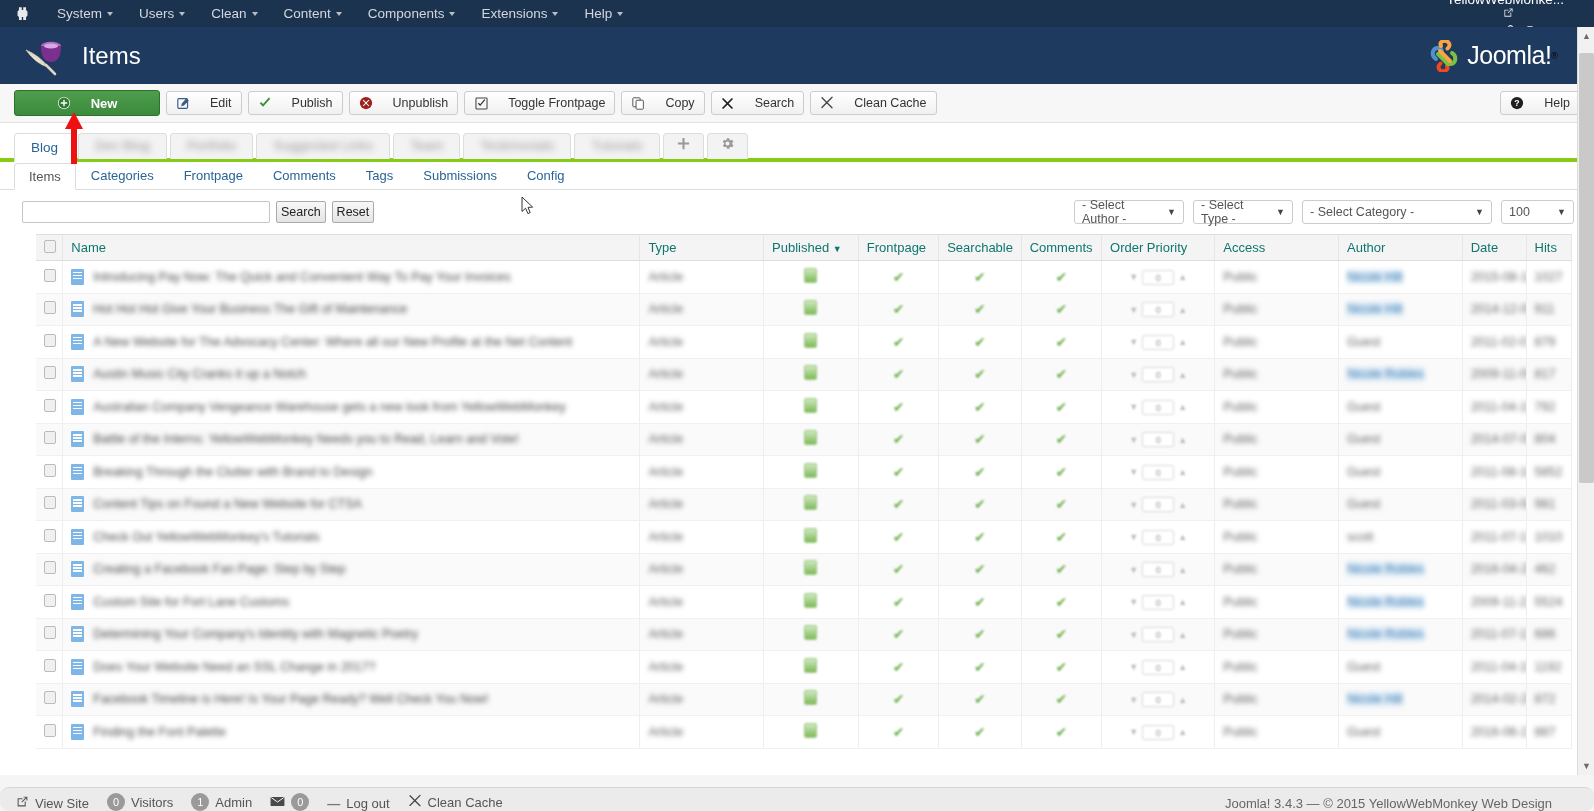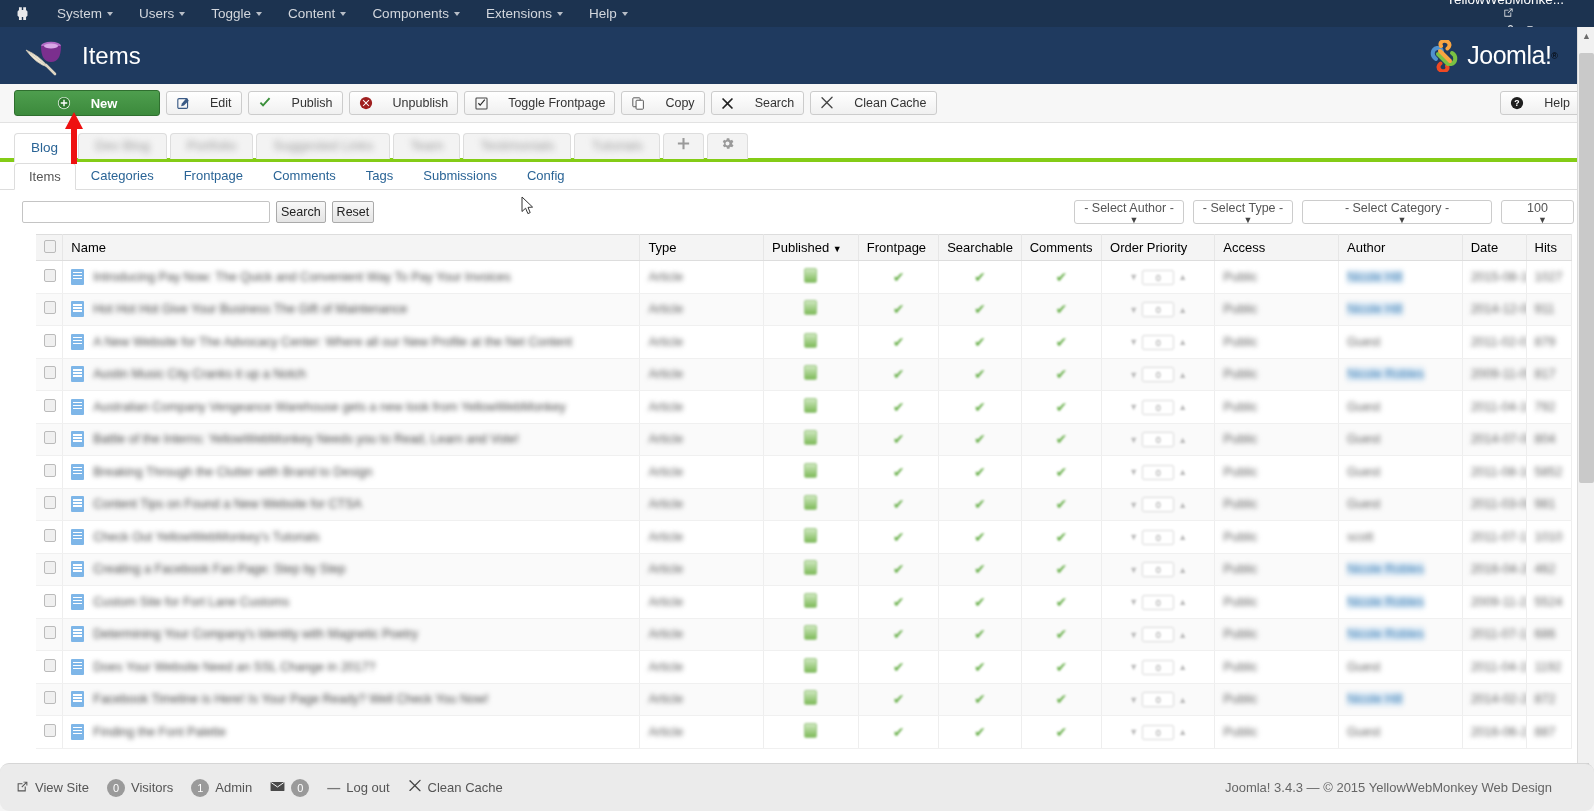--- a/index.html
+++ b/index.html
@@ -235,36 +235,35 @@
     border:1px solid #cccccc;
     border-radius:3px;
     background:#fff;
     display:flex;
     align-items:center;
     padding:0 7px;
     font-size:12.5px;
     color:#555;
     cursor:pointer;
     justify-content:space-between;
-    flex-direction:column;
   }
   .sel .dn { margin-left:10px; color:#444; font-size:9px; }
   #sel-author { width:110px; }
   #sel-type { width:100px; }
   #sel-category { width:190px; }
   #sel-limit { width:73px; }
 
   
   #items-table { width:100%; border-collapse:collapse; table-layout:fixed; }
   #items-table thead th {
     background:#f4f4f4;
     border-top:1px solid #dddddd;
     border-bottom:1px solid #dddddd;
     border-right:1px solid #e6e6e6;
-    color:#000000;
+    color:#0f766e;
     font-size:13px;
     font-weight:normal;
     text-align:left;
     height:26px;
     padding:0 8px;
     white-space:nowrap;
   }
   #items-table thead th.ctr { text-align:center; }
   #items-table tbody td {
     border-right:1px solid #eeeeee;
@@ -330,25 +329,25 @@
   .sb-arrow {
     position:absolute; left:0; width:17px; height:18px;
     background:#f1f1f1; display:flex; align-items:center; justify-content:center;
     color:#6b6b6b; font-size:9px;
   }
   #sb-up { top:0; }
   #sb-down { bottom:0; }
 
   
   #statusbar {
-    position:absolute; left:0; right:0; bottom:0; height:48px;
+    position:absolute; left:0; right:0; bottom:0; height:24px;
     background:#ebebeb;
     border-top:1px solid #d6d6d6;
     display:flex;
-    align-items:center;
+    align-items:flex-end;
     padding:0 20px 0 16px;
     font-size:13px;
     color:#555;
     border-radius:9px;
   }
   #statusbar .sb-item { display:flex; align-items:center; gap:6px; margin-right:18px; cursor:pointer; }
   .pill {
     display:inline-flex; align-items:center; justify-content:center;
     min-width:18px; height:18px; padding:0 5px;
     border-radius:9px; background:#9a9a9a; color:#fff; font-size:11px;
@@ -362,21 +361,21 @@
 <body>
 
 <div id="topbar">
   <div class="joomla-mark">
     <svg width="17" height="17" viewBox="0 0 24 24">
       <path d="M7 3 L7 7 L5 9 L5 15 L7 17 L7 21 L11 21 L11 17 L13 17 L13 21 L17 21 L17 17 L19 15 L19 9 L17 7 L17 3 L13 3 L13 7 L11 7 L11 3 Z" fill="#e8e9eb"></path>
     </svg>
   </div>
   <div class="menu-item"><span>System</span><i class="caret"></i></div>
   <div class="menu-item"><span>Users</span><i class="caret"></i></div>
-  <div class="menu-item"><span>Toggle</span><i class="caret"></i></div>
+  <div class="menu-item"><span>Clean</span><i class="caret"></i></div>
   <div class="menu-item"><span>Content</span><i class="caret"></i></div>
   <div class="menu-item"><span>Components</span><i class="caret"></i></div>
   <div class="menu-item"><span>Extensions</span><i class="caret"></i></div>
   <div class="menu-item"><span>Help</span><i class="caret"></i></div>
 
   <div id="topbar-right">
     <span class="user-name">YellowWebMonke...</span>
     <span class="ext-icon">
       <svg width="11" height="11" viewBox="0 0 16 16">
         <path d="M2 4 h6 v1.2 H3.2 v7.6 h7.6 V8 H12 v6 H2 Z" fill="#dfe2e6"></path>

